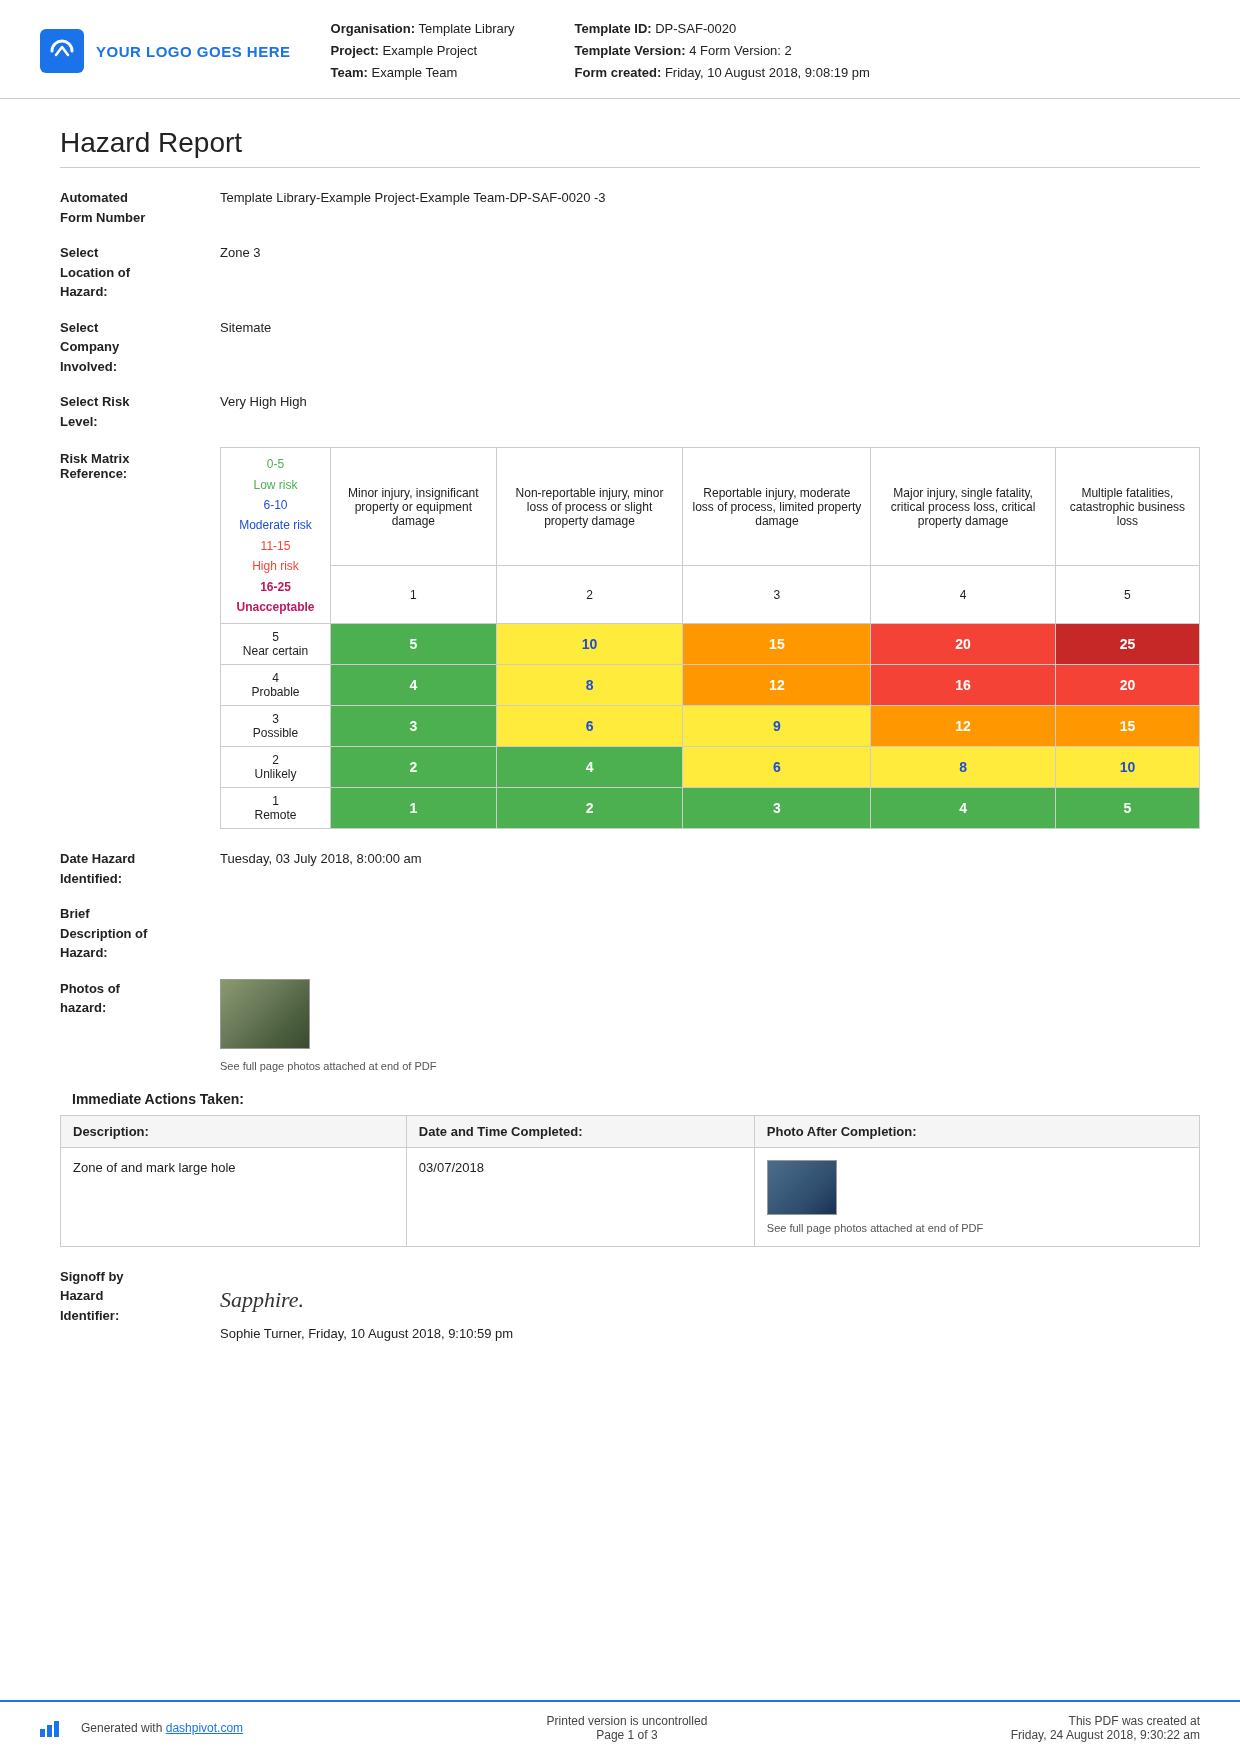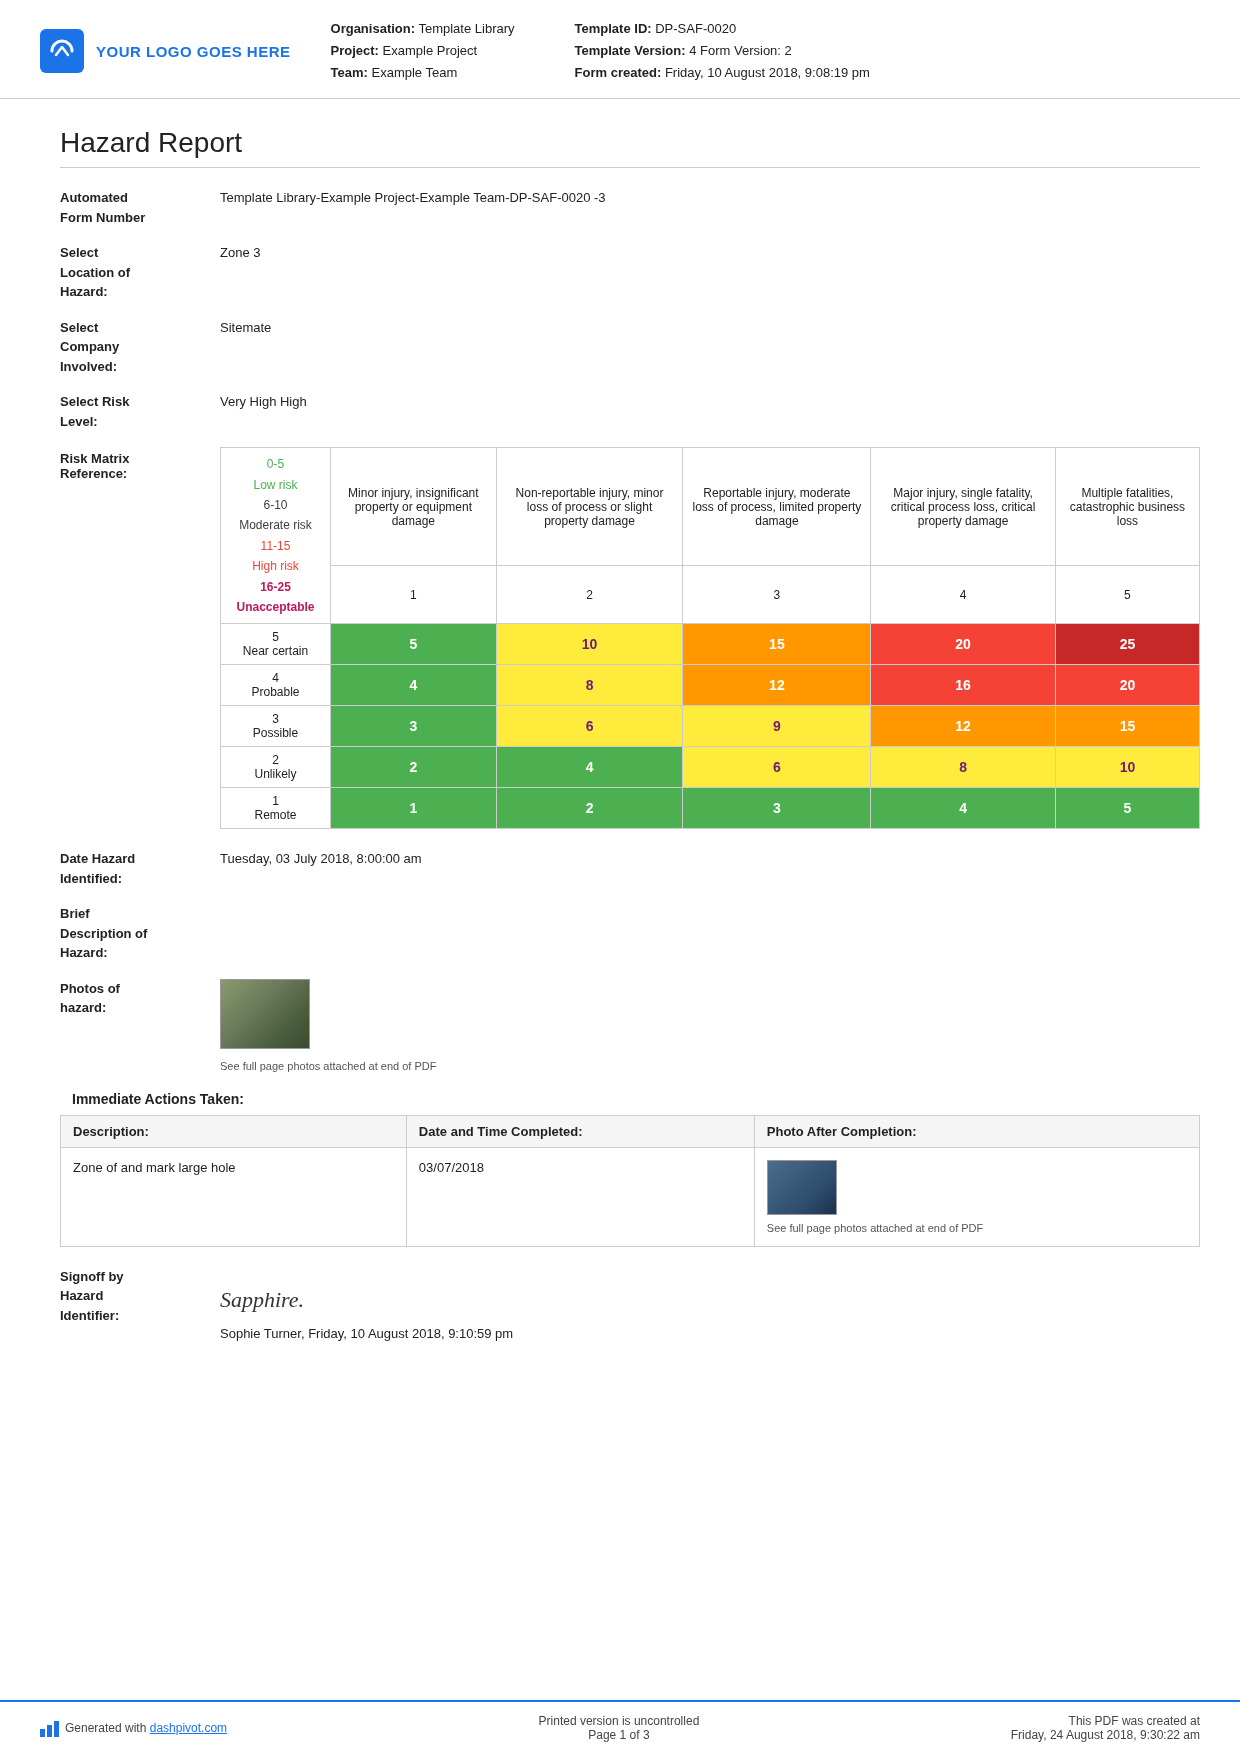--- a/index.html
+++ b/index.html
@@ -110,26 +110,26 @@
     .risk-legend-cell {
       border: 1px solid #ccc;
       padding: 6px 10px;
       text-align: left;
       vertical-align: top;
       min-width: 110px;
       font-size: 12px;
       line-height: 1.7;
     }
     .low-risk { color: #4caf50; }
-    .moderate-risk { color: #404040; }
+    .moderate-risk { color: #1d4ed8; }
     .high-risk { color: #f44336; }
     .unacceptable { color: #be185d; font-weight: bold; }
 
     .cell-green { background: #4caf50; color: white; font-weight: bold; font-size: 14px; }
-    .cell-yellow { background: #ffeb3b; color: #701a75; font-weight: bold; font-size: 14px; }
+    .cell-yellow { background: #ffeb3b; color: #1d4ed8; font-weight: bold; font-size: 14px; }
     .cell-orange { background: #ff9800; color: white; font-weight: bold; font-size: 14px; }
     .cell-red { background: #f44336; color: white; font-weight: bold; font-size: 14px; }
     .cell-darkred { background: #c62828; color: white; font-weight: bold; font-size: 14px; }
 
     .row-header {
       background: #fff;
       font-size: 12px;
       text-align: center;
     }
     .col-header-text {
@@ -191,21 +191,21 @@
       padding: 12px 40px;
       display: flex;
       align-items: center;
       justify-content: space-between;
       font-size: 12px;
       color: #444;
     }
     .footer-logo {
       display: flex;
       align-items: center;
-      gap: 6px;
+      gap: 22px;
     }
     .footer-logo-icon {
       display: flex;
       align-items: flex-end;
       gap: 2px;
       height: 18px;
     }
     .bar { background: #1a73e8; width: 5px; }
     .bar1 { height: 8px; }
     .bar2 { height: 12px; }

